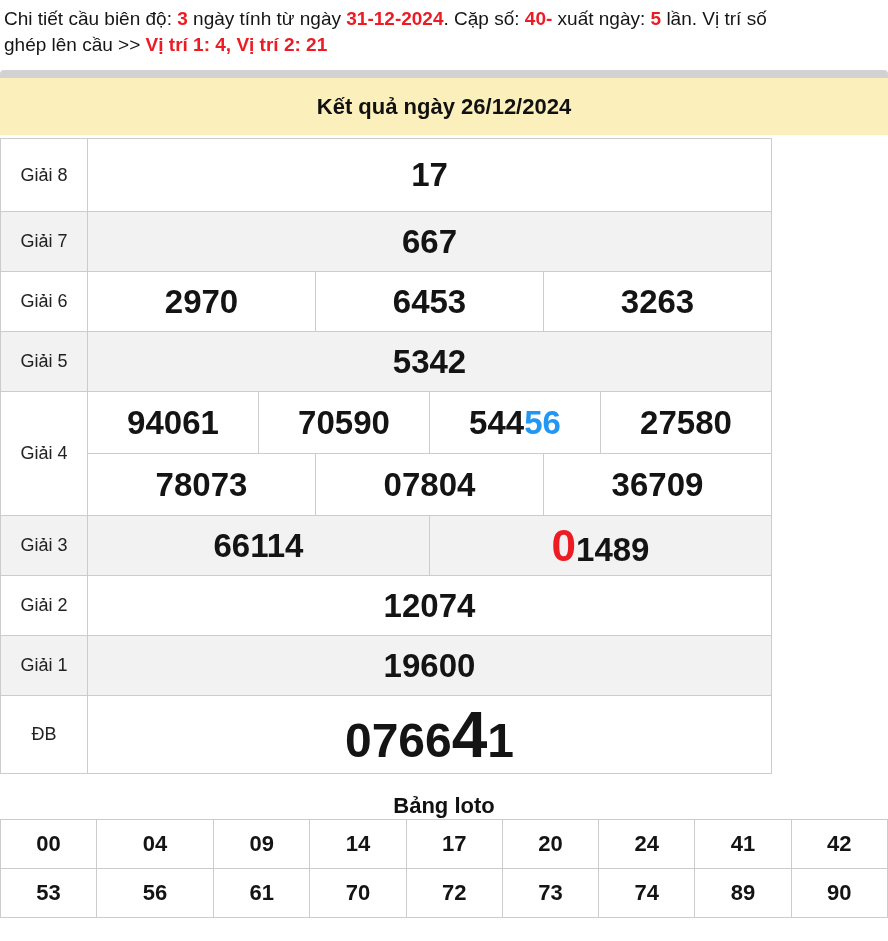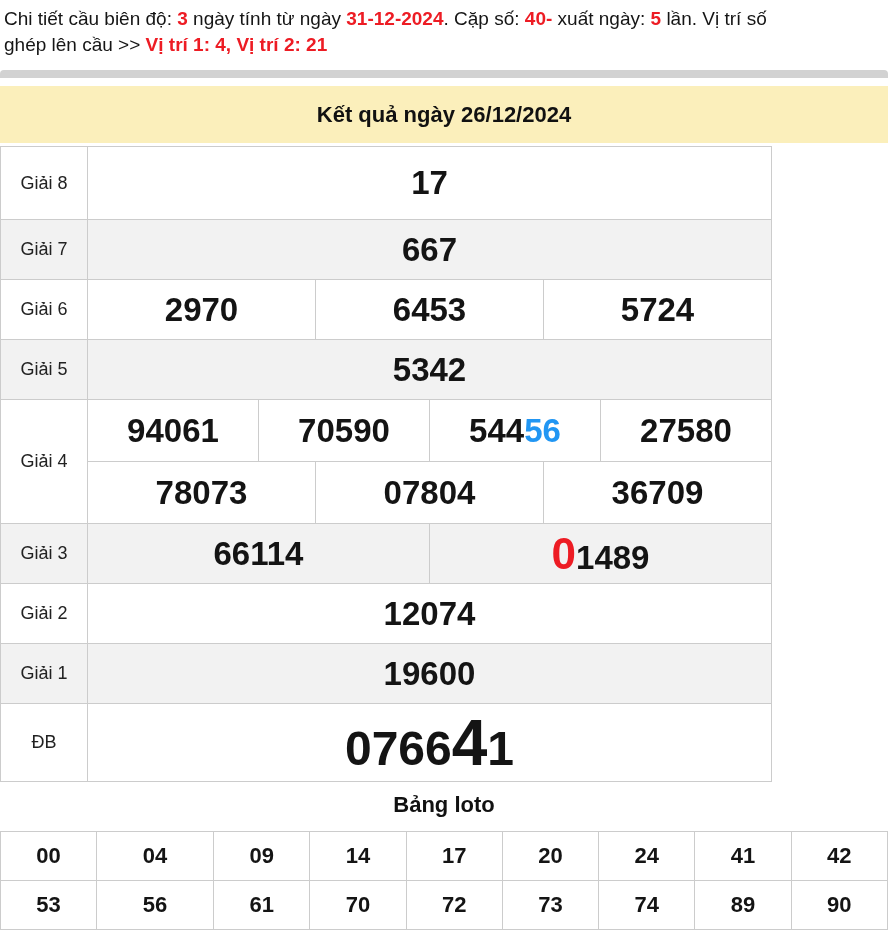--- a/index.html
+++ b/index.html
@@ -32,21 +32,20 @@
     background:#d2d2d2;
     border-radius:4px 4px 0 0;
   }
   
   .banner{
     background:var(--yellow);
     height:57px;
     display:flex;align-items:center;justify-content:center;
     font-size:22px;font-weight:bold;color:#111;
     margin-bottom:3px;
-    margin-top:8px;
   }
   
   table.results{
     width:772px;
     border-collapse:collapse;
     table-layout:fixed;
   }
   table.results td{
     border:1px solid var(--border);
     text-align:center;
@@ -72,31 +71,30 @@
   tr.r-g4b td{height:61px;}
   tr.r-db td{height:77px;}
   .red{color:var(--red);}
   .blue{color:var(--blue);}
   .g8-num{font-size:36px;}
   .big-zero{font-size:44px;line-height:1;}
   .db-num{font-size:48px;line-height:1;}
   .db-big{font-size:64px;line-height:1;}
   
   .loto-title{
-    margin-top:10px;
+    margin-top:19px;
     text-align:center;
     font-size:22px;
     font-weight:bold;
     color:#111;
   }
   table.loto{
     width:888px;
     border-collapse:collapse;
     table-layout:fixed;
-    margin-top:13px;
   }
   table.loto td{
     border:1px solid var(--border);
     height:46px;
     text-align:center;
     vertical-align:middle;
     font-weight:bold;
     font-size:22px;
     color:#141414;
     background:#fff;
@@ -127,21 +125,21 @@
       <td class="num red g8-num" colspan="12">17</td>
     </tr>
     <tr class="r-std gray">
       <td class="label">Giải 7</td>
       <td class="num" colspan="12">667</td>
     </tr>
     <tr class="r-std">
       <td class="label">Giải 6</td>
       <td class="num" colspan="4">2970</td>
       <td class="num" colspan="4">6453</td>
-      <td class="num" colspan="4">5724</td>
+      <td class="num" colspan="4">3263</td>
     </tr>
     <tr class="r-std gray">
       <td class="label">Giải 5</td>
       <td class="num" colspan="12">5342</td>
     </tr>
     <tr class="r-g4a">
       <td class="label" rowspan="2">Giải 4</td>
       <td class="num" colspan="3">94061</td>
       <td class="num" colspan="3">70590</td>
       <td class="num" colspan="3"><span>544</span><span class="blue">56</span></td>

